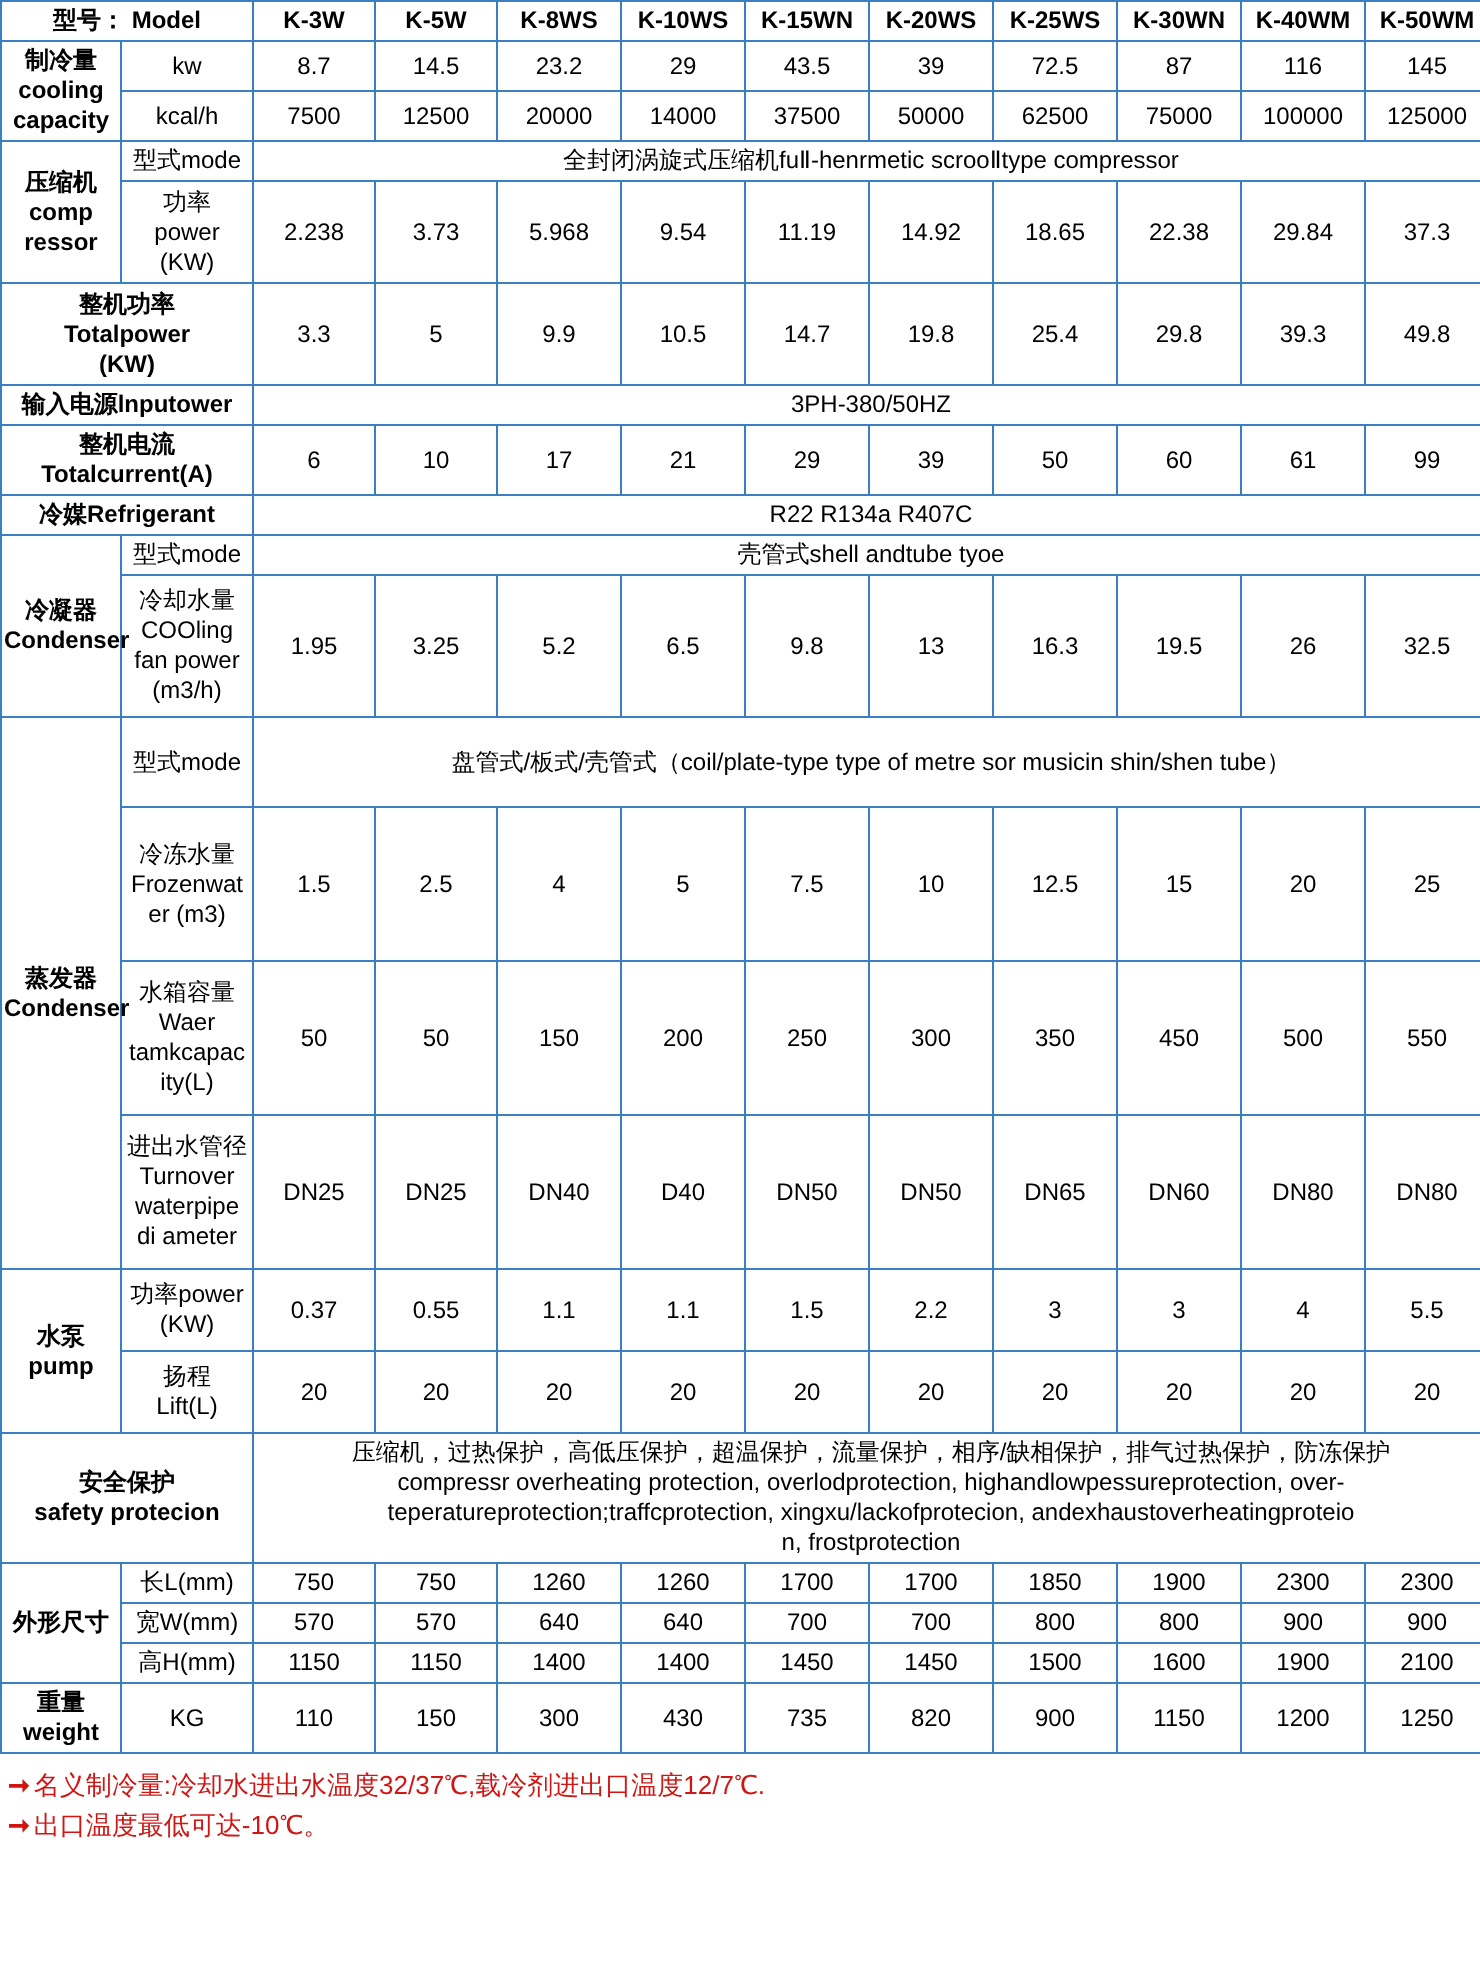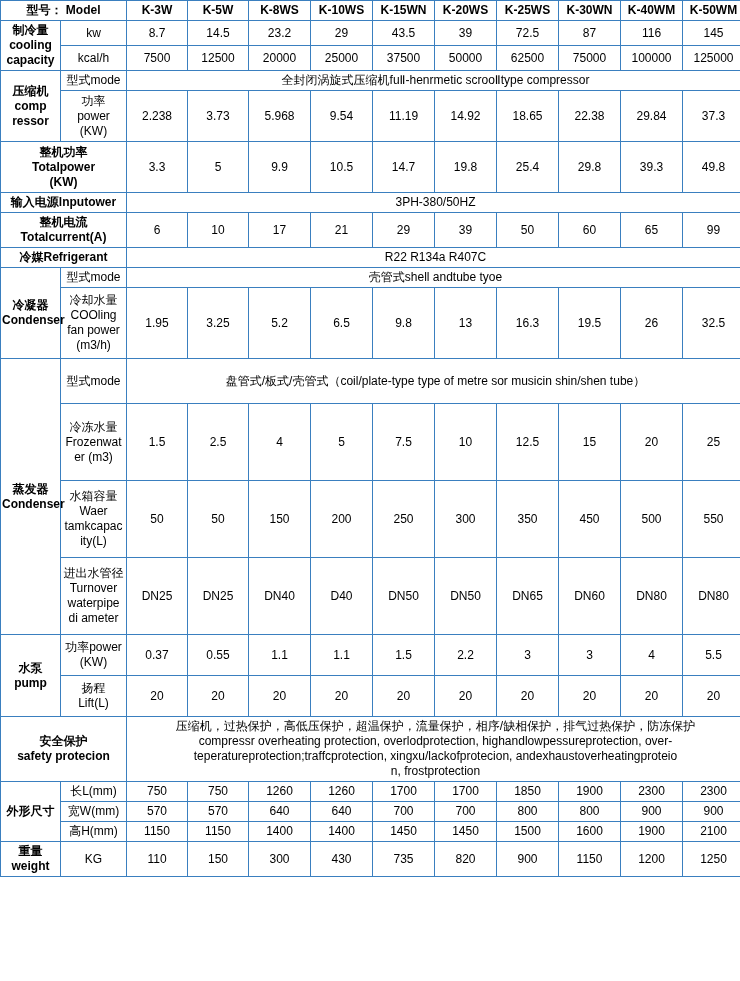--- a/index.html
+++ b/index.html
@@ -127,21 +127,21 @@
     <td class="val">72.5</td>
     <td class="val">87</td>
     <td class="val">116</td>
     <td class="val">145</td>
   </tr>
   <tr>
     <td class="lbl2">kcal/h</td>
     <td class="val">7500</td>
     <td class="val">12500</td>
     <td class="val">20000</td>
-    <td class="val">25000</td>
+    <td class="val">14000</td>
     <td class="val">37500</td>
     <td class="val">50000</td>
     <td class="val">62500</td>
     <td class="val">75000</td>
     <td class="val">100000</td>
     <td class="val">125000</td>
   </tr>
 
   <tr>
     <td class="lbl" rowspan="2">
@@ -199,21 +199,21 @@
       <span class="cell-wrap">Totalcurrent(A)</span>
     </td>
     <td class="val small">6</td>
     <td class="val small">10</td>
     <td class="val small">17</td>
     <td class="val small">21</td>
     <td class="val small">29</td>
     <td class="val small">39</td>
     <td class="val small">50</td>
     <td class="val small">60</td>
-    <td class="val small">65</td>
+    <td class="val small">61</td>
     <td class="val small">99</td>
   </tr>
 
   <tr>
     <td class="lbl" colspan="2">冷媒Refrigerant</td>
     <td class="span-blue" colspan="10">R22 R134a R407C</td>
   </tr>
 
   <tr>
     <td class="lbl" rowspan="2">
@@ -409,13 +409,15 @@
     <td class="val">820</td>
     <td class="val">900</td>
     <td class="val">1150</td>
     <td class="val">1200</td>
     <td class="val">1250</td>
   </tr>
 </tbody>
   </table>
 
 <div class="notes">
+  <div><span class="arrow">➞</span><span>名义制冷量:冷却水进出水温度32/37℃,载冷剂进出口温度12/7℃.</span></div>
+  <div><span class="arrow">➞</span><span>出口温度最低可达-10℃。</span></div>
 </div>
 
 </body></html>

